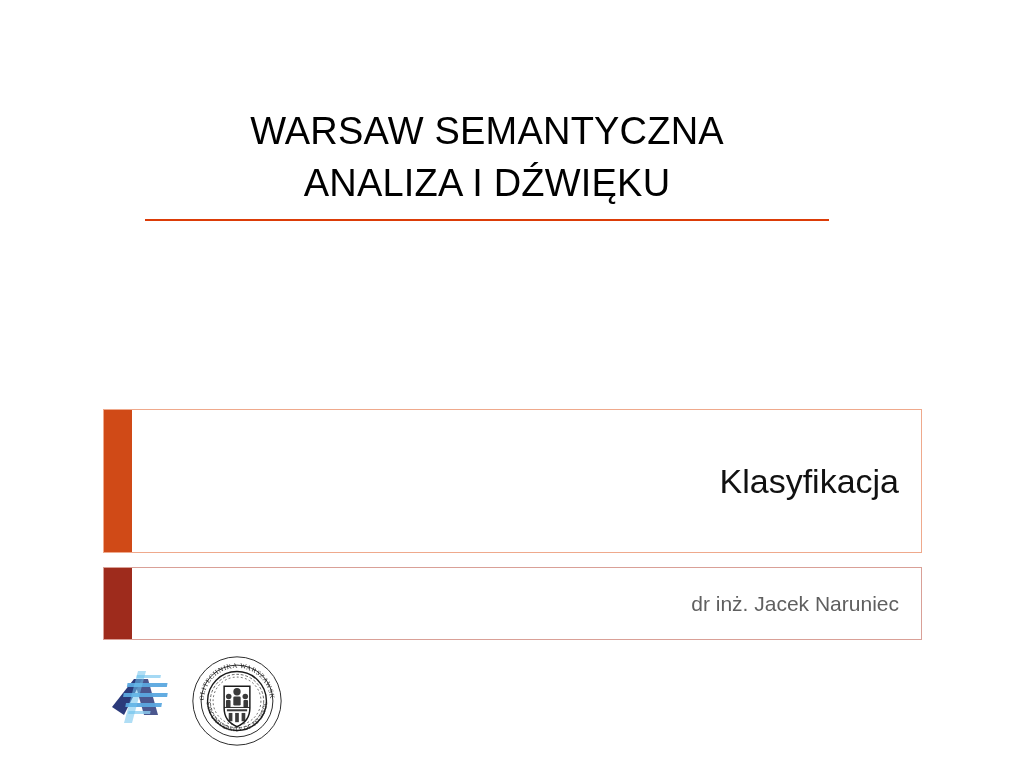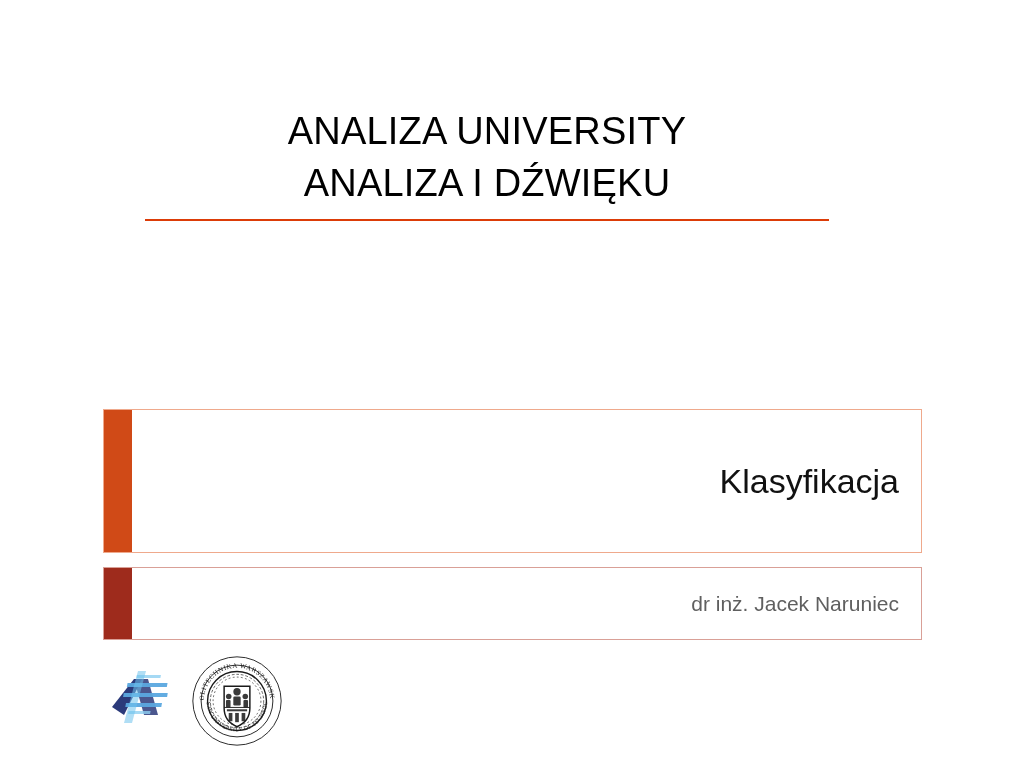--- a/index.html
+++ b/index.html
@@ -118,21 +118,21 @@
     width: 92px;
     height: 92px;
   }
 </style>
 </head>
 <body>
 
 <div class="slide">
 
   <div class="title-block">
-    <div class="title-line">ANALIZA UNIVERSITY</div>
+    <div class="title-line">WARSAW SEMANTYCZNA</div>
     <div class="title-line">ANALIZA I DŹWIĘKU</div>
   </div>
   <div class="title-rule"></div>
 
   <div class="panel panel-main">
     <div class="panel-bar"></div>
     <div class="panel-text">Klasyfikacja</div>
   </div>
 
   <div class="panel panel-sub">

